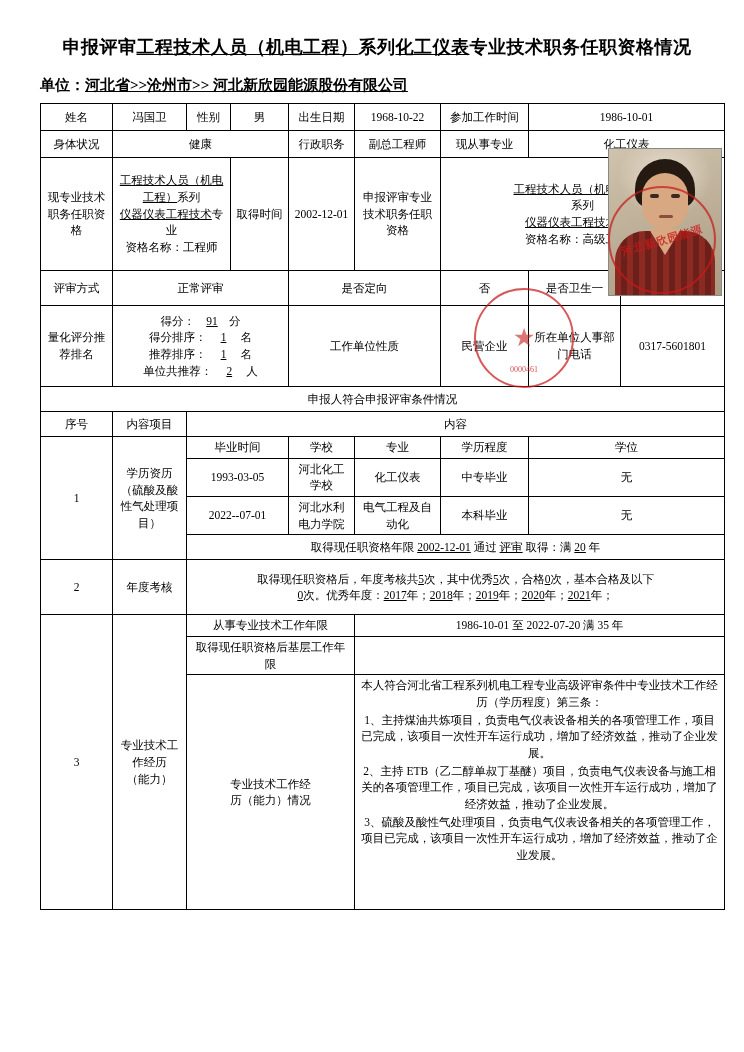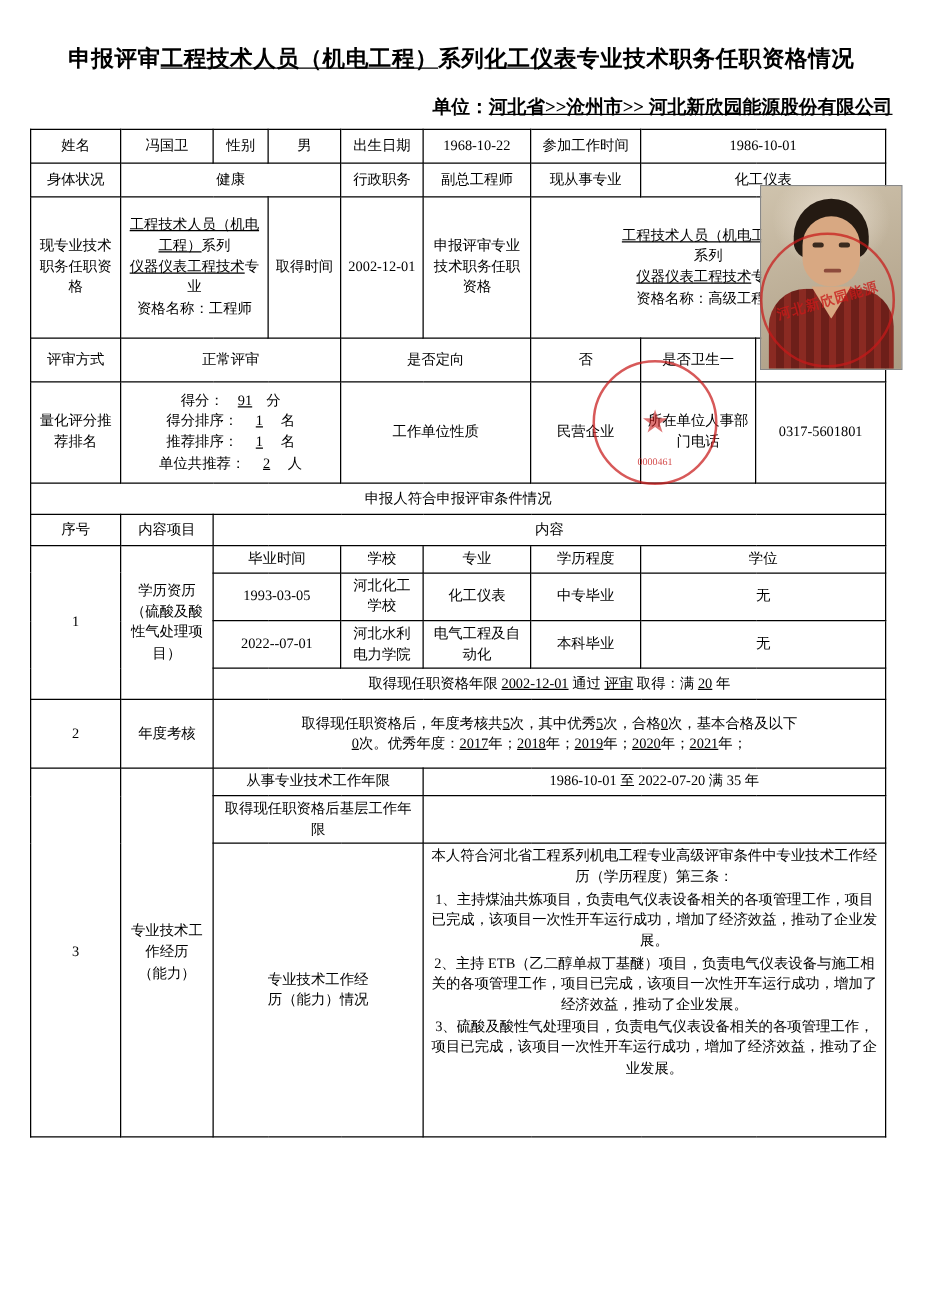--- a/index.html
+++ b/index.html
@@ -13,36 +13,36 @@
     font-family: "Liberation Serif", "DejaVu Serif", serif;
     color: #000;
     position: relative;
     overflow: hidden;
   }
   .page {
     position: relative;
     width: 744px;
     height: 758px;
     box-sizing: border-box;
-    padding: 28px 30px 0 24px;
+    padding: 28px 30px 0 40px;
     border-radius: 32px;
   }
   .doc-title {
     text-align: center;
     font-size: 18px;
     line-height: 30px;
     font-weight: 700;
     letter-spacing: 0.5px;
     margin: 4px 0 0 0;
   }
   .doc-title .u {
     text-decoration: underline;
   }
   .unit-line {
-    text-align: right;
+    text-align: left;
     font-size: 15px;
     font-weight: 700;
     margin: 14px 0 8px 0;
   }
   .unit-line .u {
     text-decoration: underline;
   }
   table.main {
     border-collapse: collapse;
     width: 684px;

